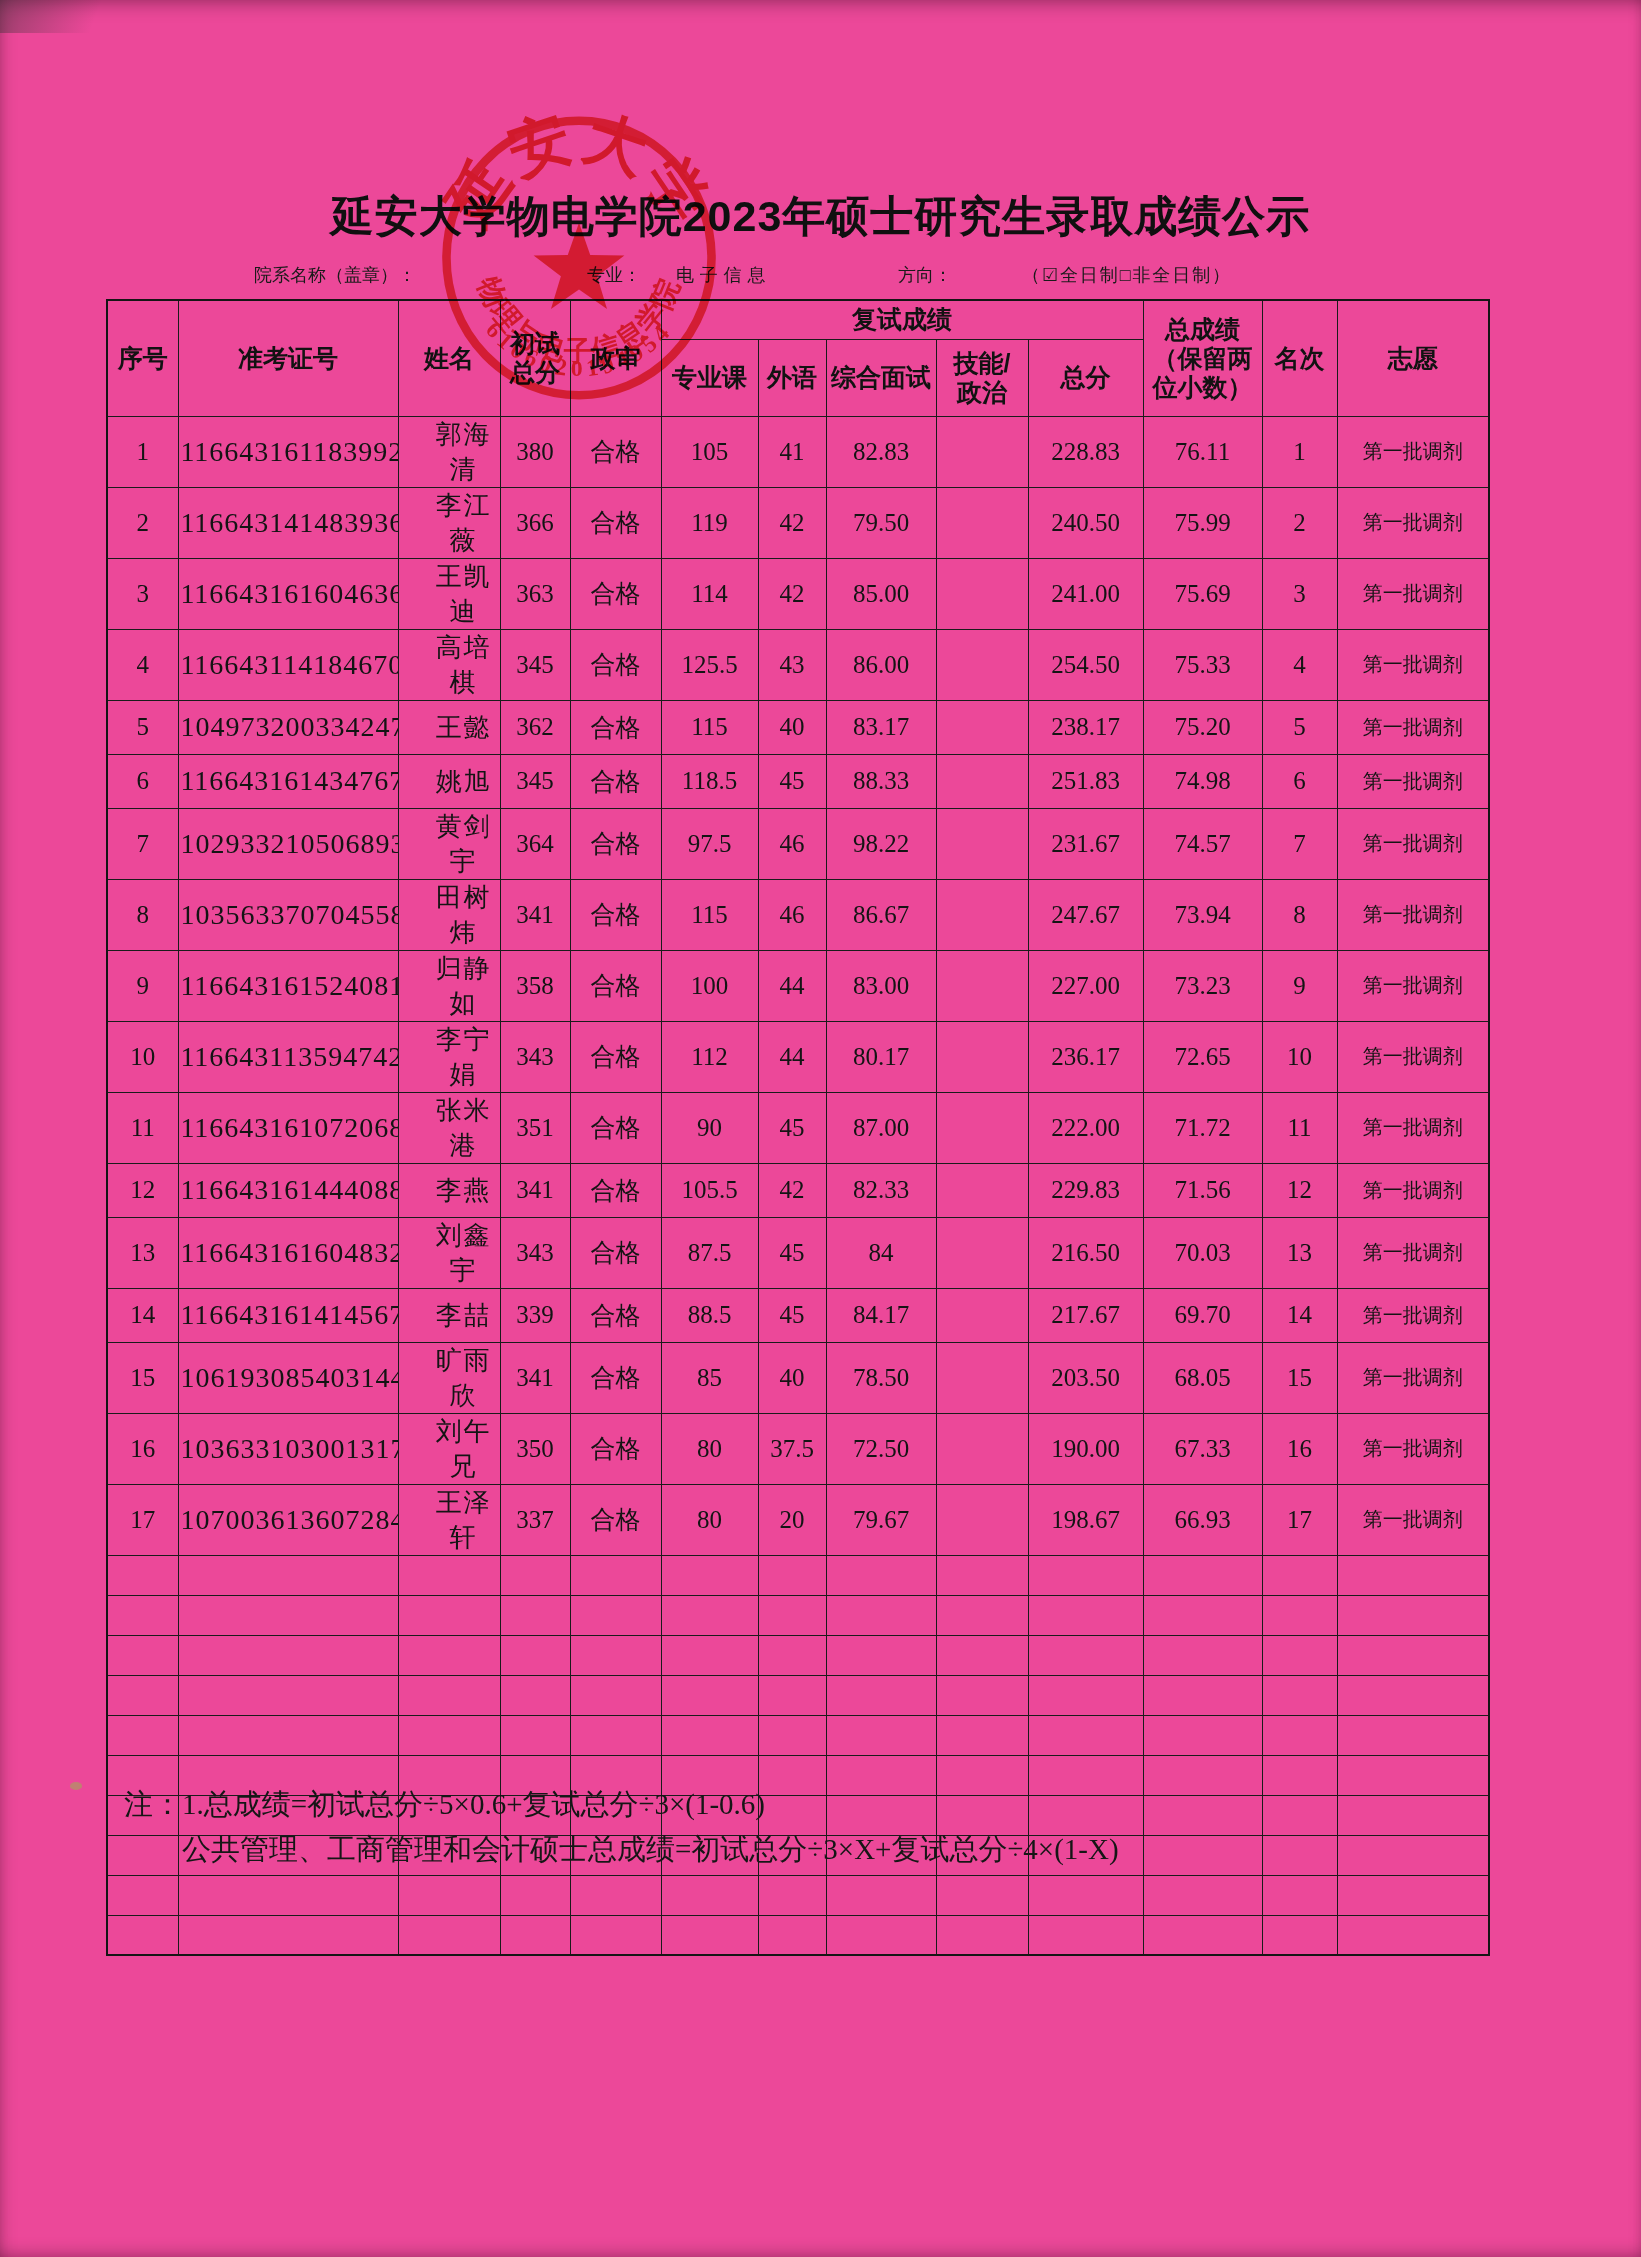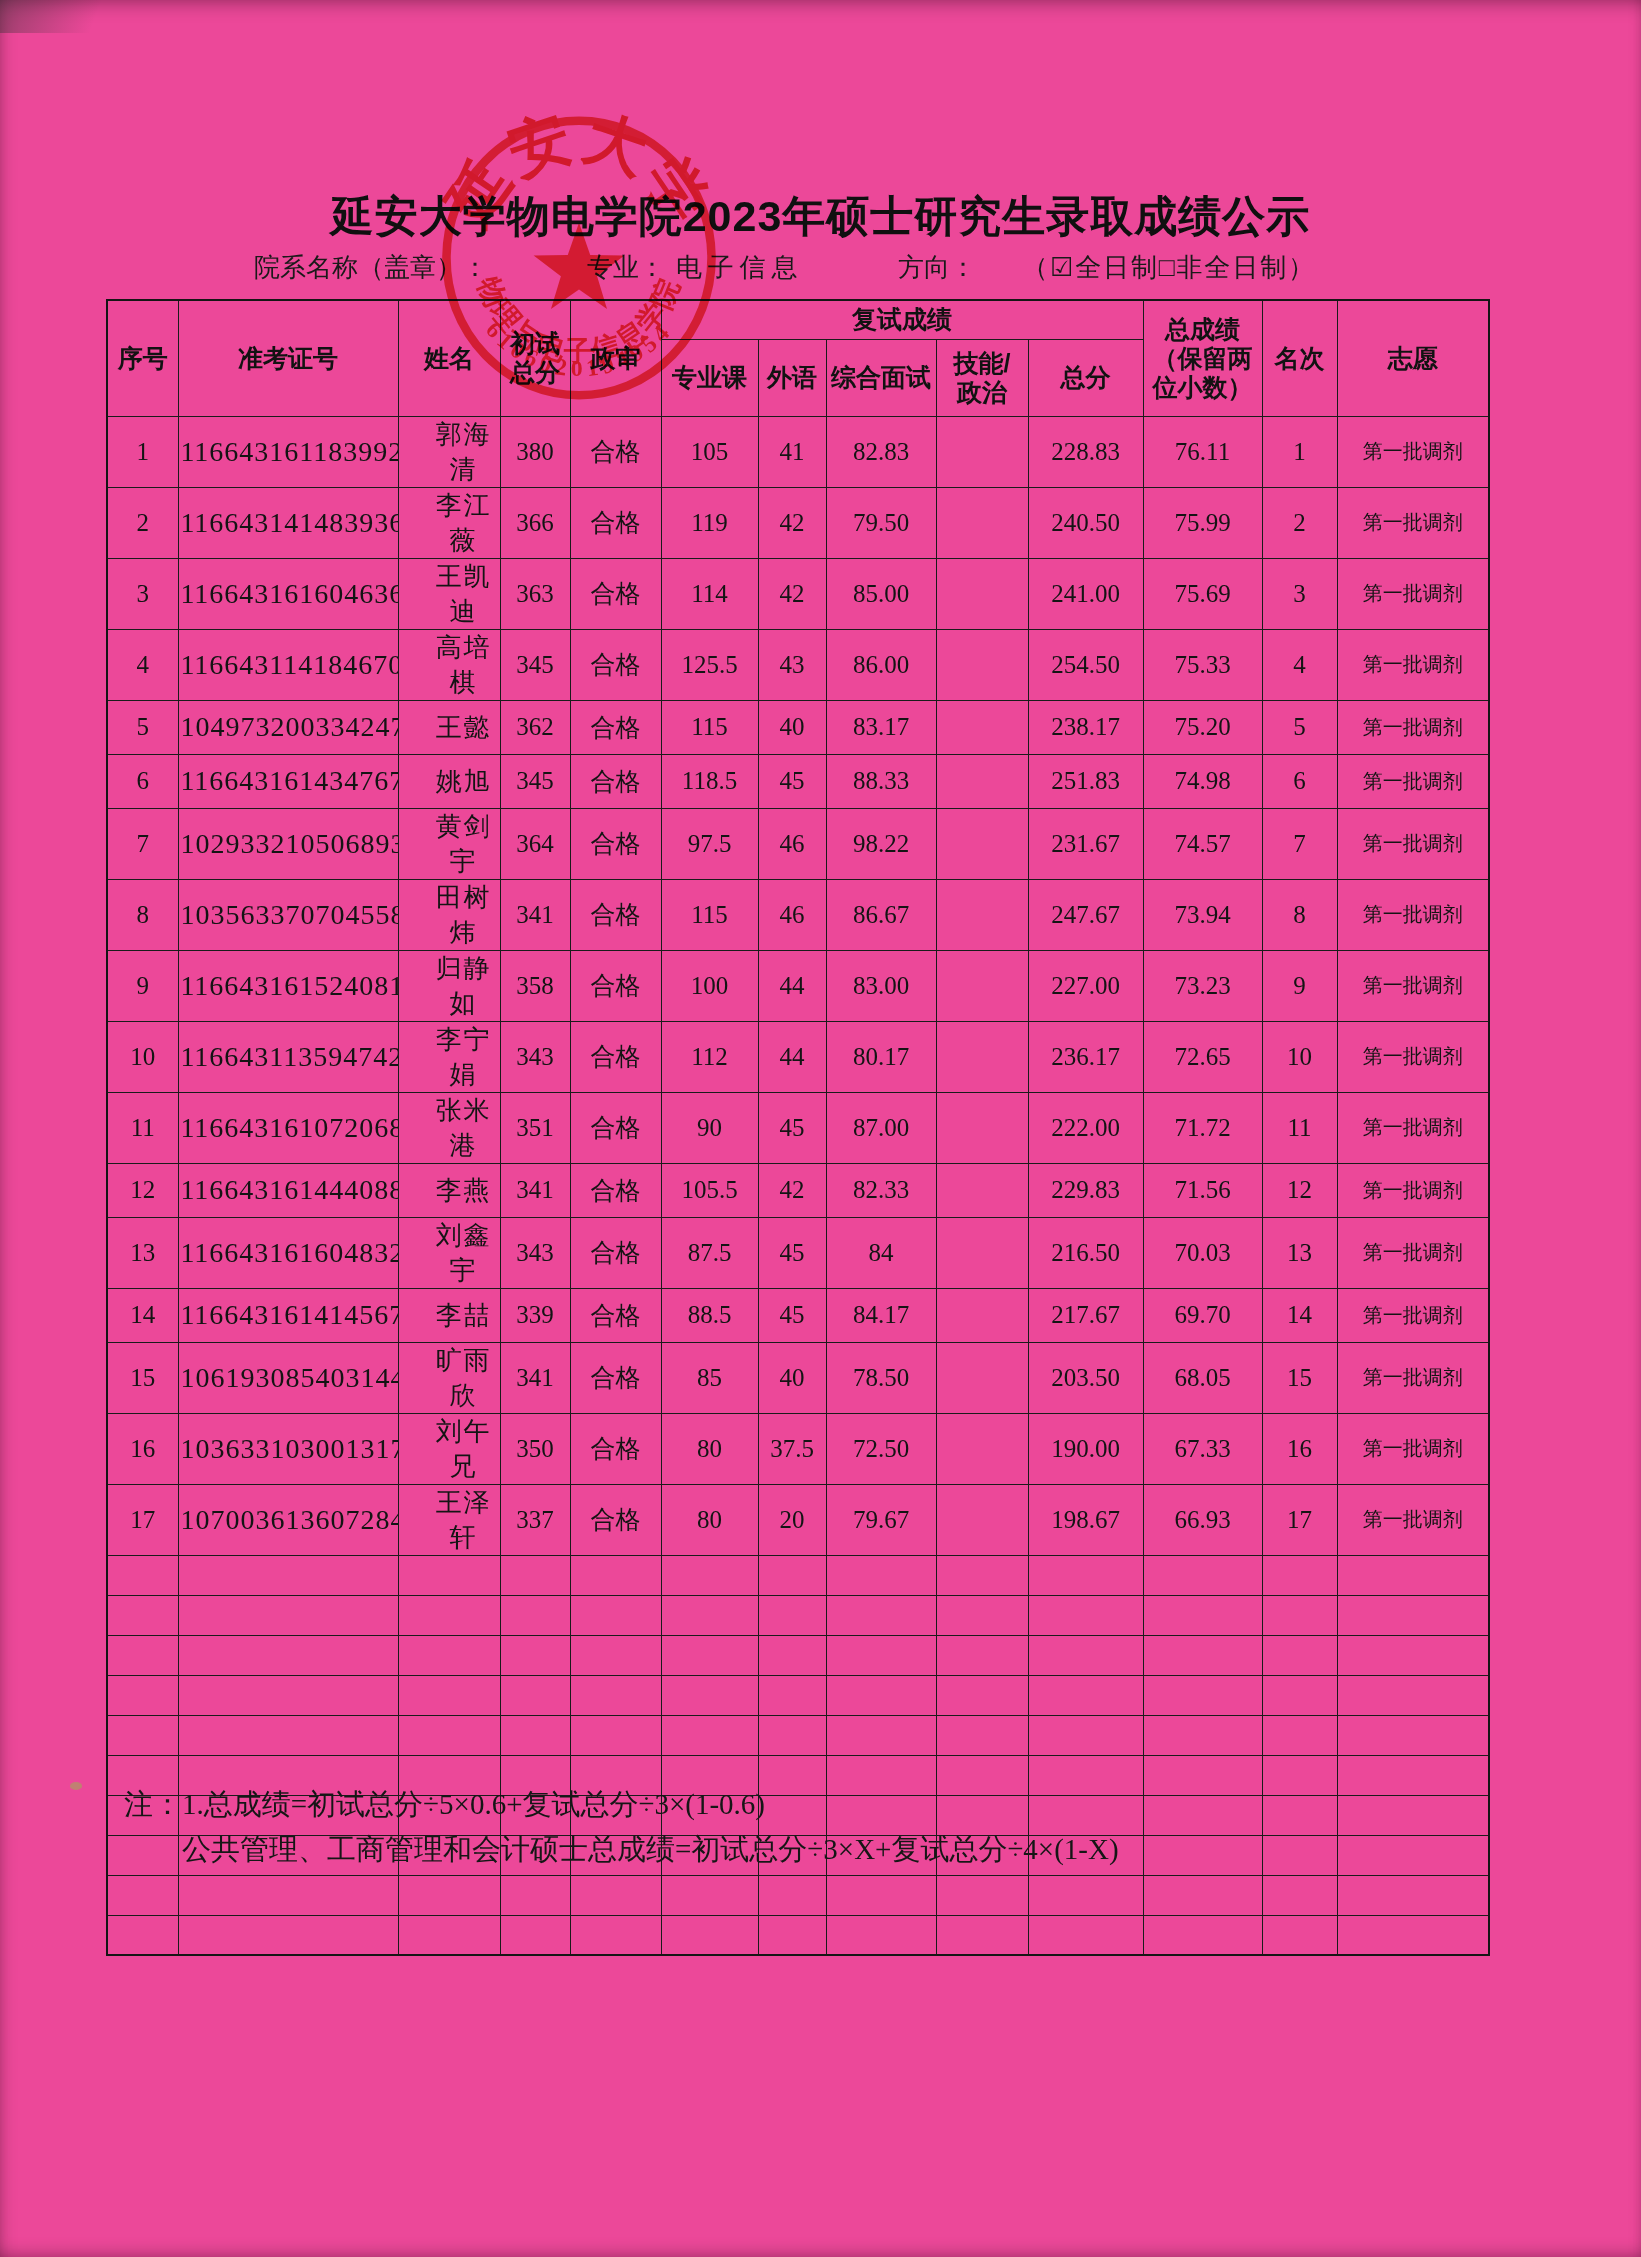--- a/index.html
+++ b/index.html
@@ -24,22 +24,22 @@
     background:linear-gradient(110deg, rgba(50,50,50,.45), rgba(50,50,50,0) 65%);
   }
   .page-title{
     position:absolute;left:0;top:191px;width:100%;
     text-align:center;
     font-family:"Liberation Sans","DejaVu Sans",sans-serif;
     font-weight:700;font-size:43px;line-height:50px;color:#101010;
     letter-spacing:1px;
   }
   .info-line{
-    position:absolute;left:0;top:248px;width:100%;height:39px;
-    font-size:26px;line-height:39px;color:#1a1a1a;
+    position:absolute;left:0;top:256px;width:100%;height:39px;
+    font-size:18px;line-height:39px;color:#1a1a1a;
   }
   .info-line .lbl{position:absolute;white-space:nowrap;}
   .lbl-dept{left:254px;}
   .lbl-major{left:587px;}
   .val-major{left:676px;letter-spacing:5.8px;}
   .lbl-direction{left:898px;}
   .val-options{left:1022px;letter-spacing:1.9px;}
 
   
   .score-table{

